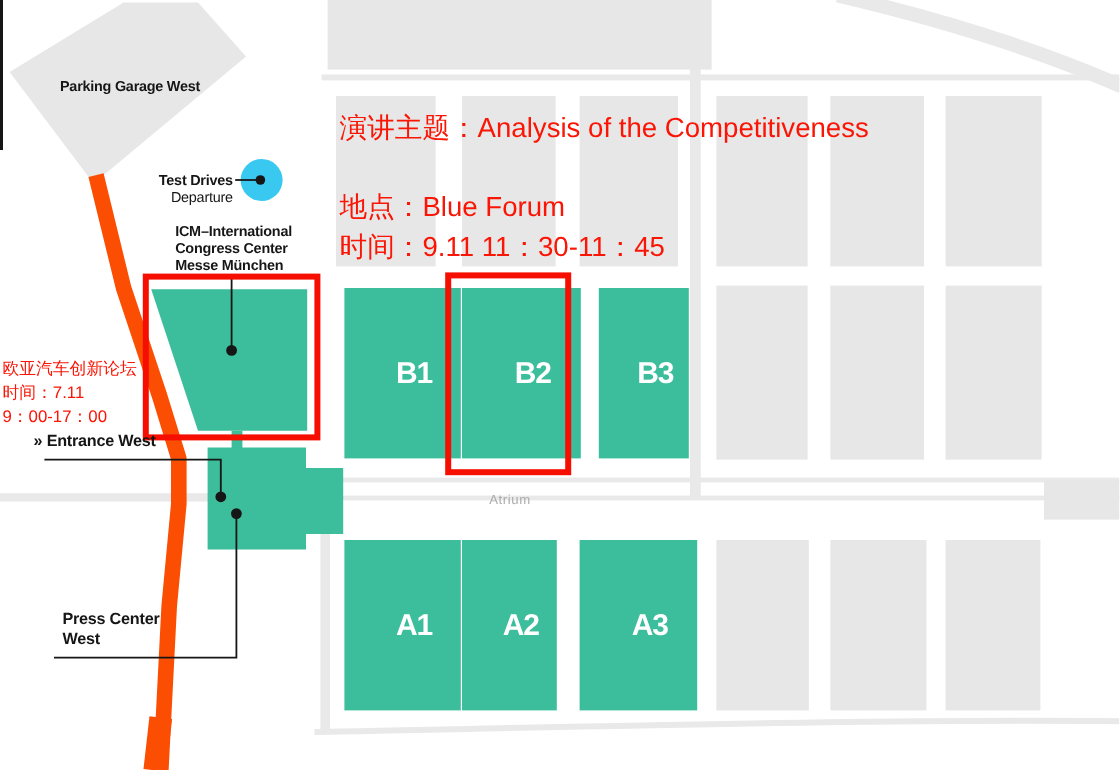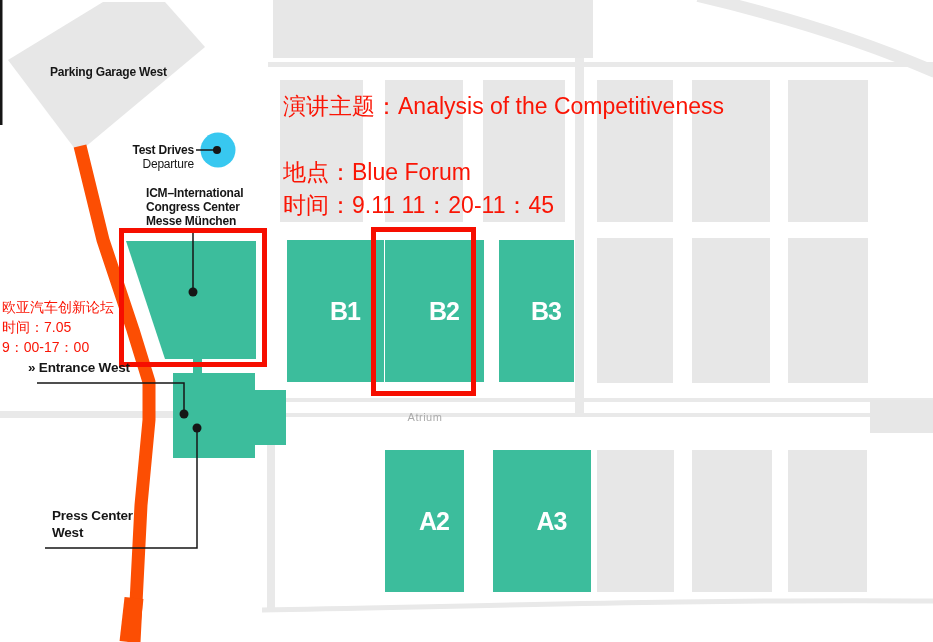--- a/index.html
+++ b/index.html
@@ -76,42 +76,45 @@
   <div class="hall" style="left:287px;top:240px;width:78px;height:142px">
     <span class="hlabel">B1</span>
   </div>
   <div class="hall" style="left:385px;top:240px;width:80px;height:142px">
     <span class="hlabel">B2</span>
   </div>
   <div class="hall" style="left:499px;top:240px;width:56px;height:142px">
     <span class="hlabel">B3</span>
   </div>
 
+  <div class="hall" style="left:287px;top:450px;width:78px;height:142px">
+    <span class="hlabel">A1</span>
+  </div>
   <div class="hall" style="left:385px;top:450px;width:60px;height:142px">
     <span class="hlabel">A2</span>
   </div>
-  <div class="hall" style="left:493px;top:450px;width:79px;height:142px">
+  <div class="hall" style="left:483px;top:450px;width:79px;height:142px">
     <span class="hlabel">A3</span>
   </div>
 
   <div class="redbox" style="left:119px;top:228px;width:148px;height:139px"></div>
   <div class="redbox" style="left:371px;top:227px;width:105px;height:169px"></div>
 
   <div class="blabel" style="left:50px;top:65px">Parking Garage West</div>
   <div class="blabel" style="left:110px;top:143px;width:84px;text-align:right">Test Drives</div>
   <div class="blabel reg" style="left:110px;top:157px;width:84px;text-align:right">Departure</div>
   <div class="blabel" style="left:146px;top:186px">ICM–International</div>
   <div class="blabel" style="left:146px;top:200px">Congress Center</div>
   <div class="blabel" style="left:146px;top:214px">Messe München</div>
   <div class="blabel" style="left:28px;top:361px;font-size:13.5px">» Entrance West</div>
   <div class="blabel" style="left:52px;top:509px;font-size:13.5px">Press Center</div>
   <div class="blabel" style="left:52px;top:526px;font-size:13.5px">West</div>
   <div class="atrium" style="left:390px;top:411px;width:70px">Atrium</div>
 
   <div class="rt rt-main" style="left:283px;top:90px">演讲主题：Analysis of the Competitiveness</div>
   <div class="rt rt-main" style="left:283px;top:156px">地点：Blue Forum</div>
-  <div class="rt rt-main" style="left:283px;top:189px">时间：9.11 11：20-11：45</div>
+  <div class="rt rt-main" style="left:283px;top:189px">时间：9.11 11：30-11：45</div>
 
   <div class="rt rt-note" style="left:2px;top:297px">欧亚汽车创新论坛</div>
-  <div class="rt rt-note" style="left:2px;top:317px">时间：7.05</div>
+  <div class="rt rt-note" style="left:2px;top:317px">时间：7.11</div>
   <div class="rt rt-note" style="left:2px;top:337px">9：00-17：00</div>
 
 </div>
 
 </body></html>

